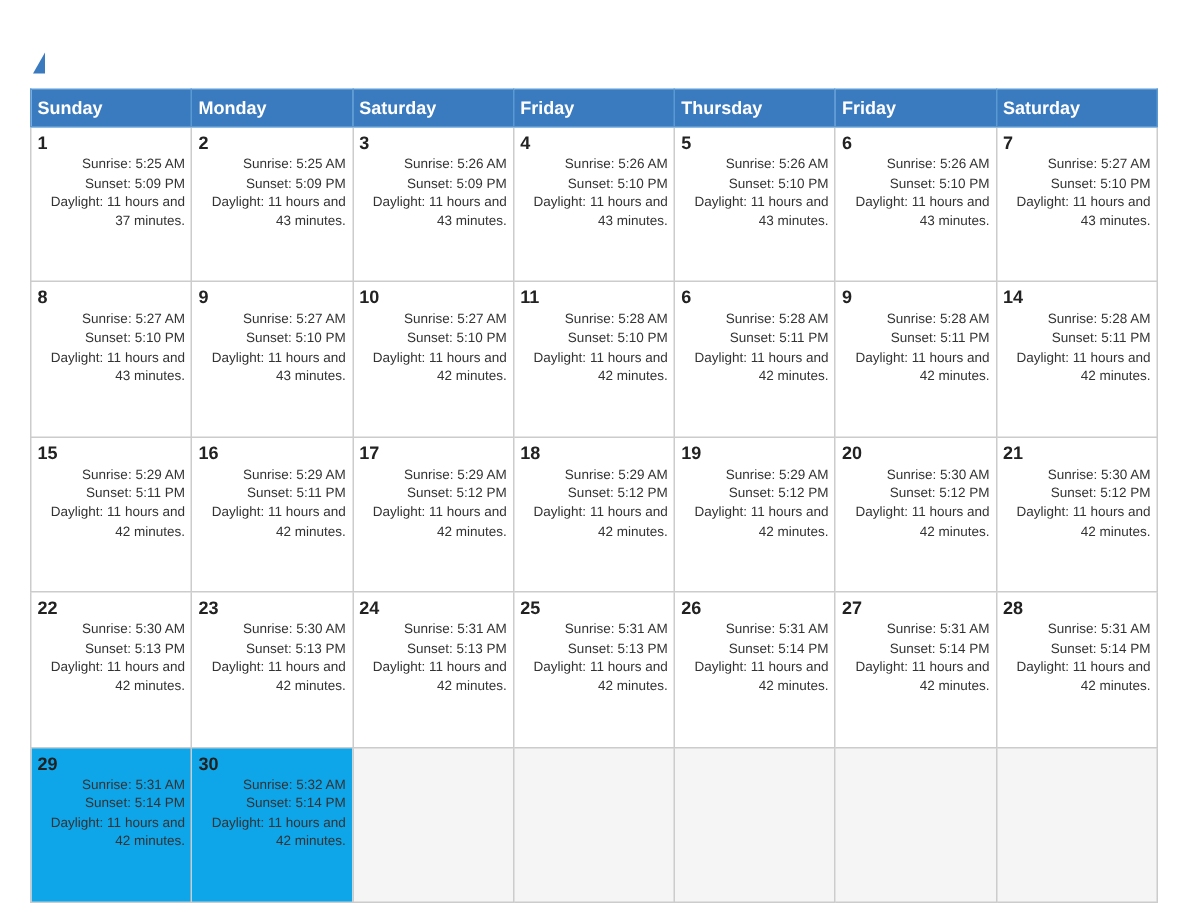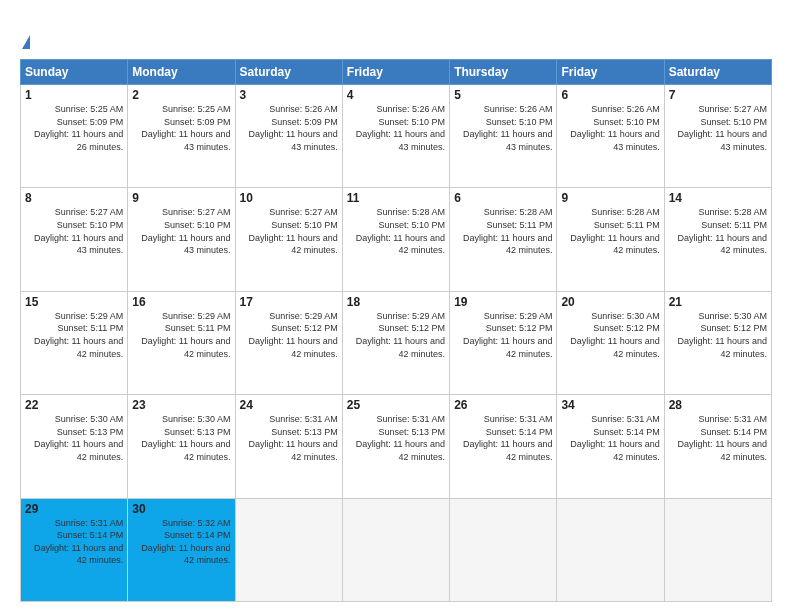--- a/index.html
+++ b/index.html
@@ -141,21 +141,21 @@
           <th>Saturday</th>
         </tr>
     </thead>
     <tbody id="calendar-body">
     <tr>
           <td>
         <span class="day-num">1</span>
         <div class="day-info">
           <span>Sunrise: 5:25 AM</span><br>
           <span>Sunset: 5:09 PM</span><br>
-          <span>Daylight: 11 hours and 26 minutes.</span>
+          <span>Daylight: 11 hours and 37 minutes.</span>
         </div>
       </td>
           <td>
         <span class="day-num">2</span>
         <div class="day-info">
           <span>Sunrise: 5:25 AM</span><br>
           <span>Sunset: 5:09 PM</span><br>
           <span>Daylight: 11 hours and 43 minutes.</span>
         </div>
       </td>
@@ -351,21 +351,21 @@
       </td>
           <td>
         <span class="day-num">26</span>
         <div class="day-info">
           <span>Sunrise: 5:31 AM</span><br>
           <span>Sunset: 5:14 PM</span><br>
           <span>Daylight: 11 hours and 42 minutes.</span>
         </div>
       </td>
           <td>
-        <span class="day-num">34</span>
+        <span class="day-num">27</span>
         <div class="day-info">
           <span>Sunrise: 5:31 AM</span><br>
           <span>Sunset: 5:14 PM</span><br>
           <span>Daylight: 11 hours and 42 minutes.</span>
         </div>
       </td>
           <td>
         <span class="day-num">28</span>
         <div class="day-info">
           <span>Sunrise: 5:31 AM</span><br>

